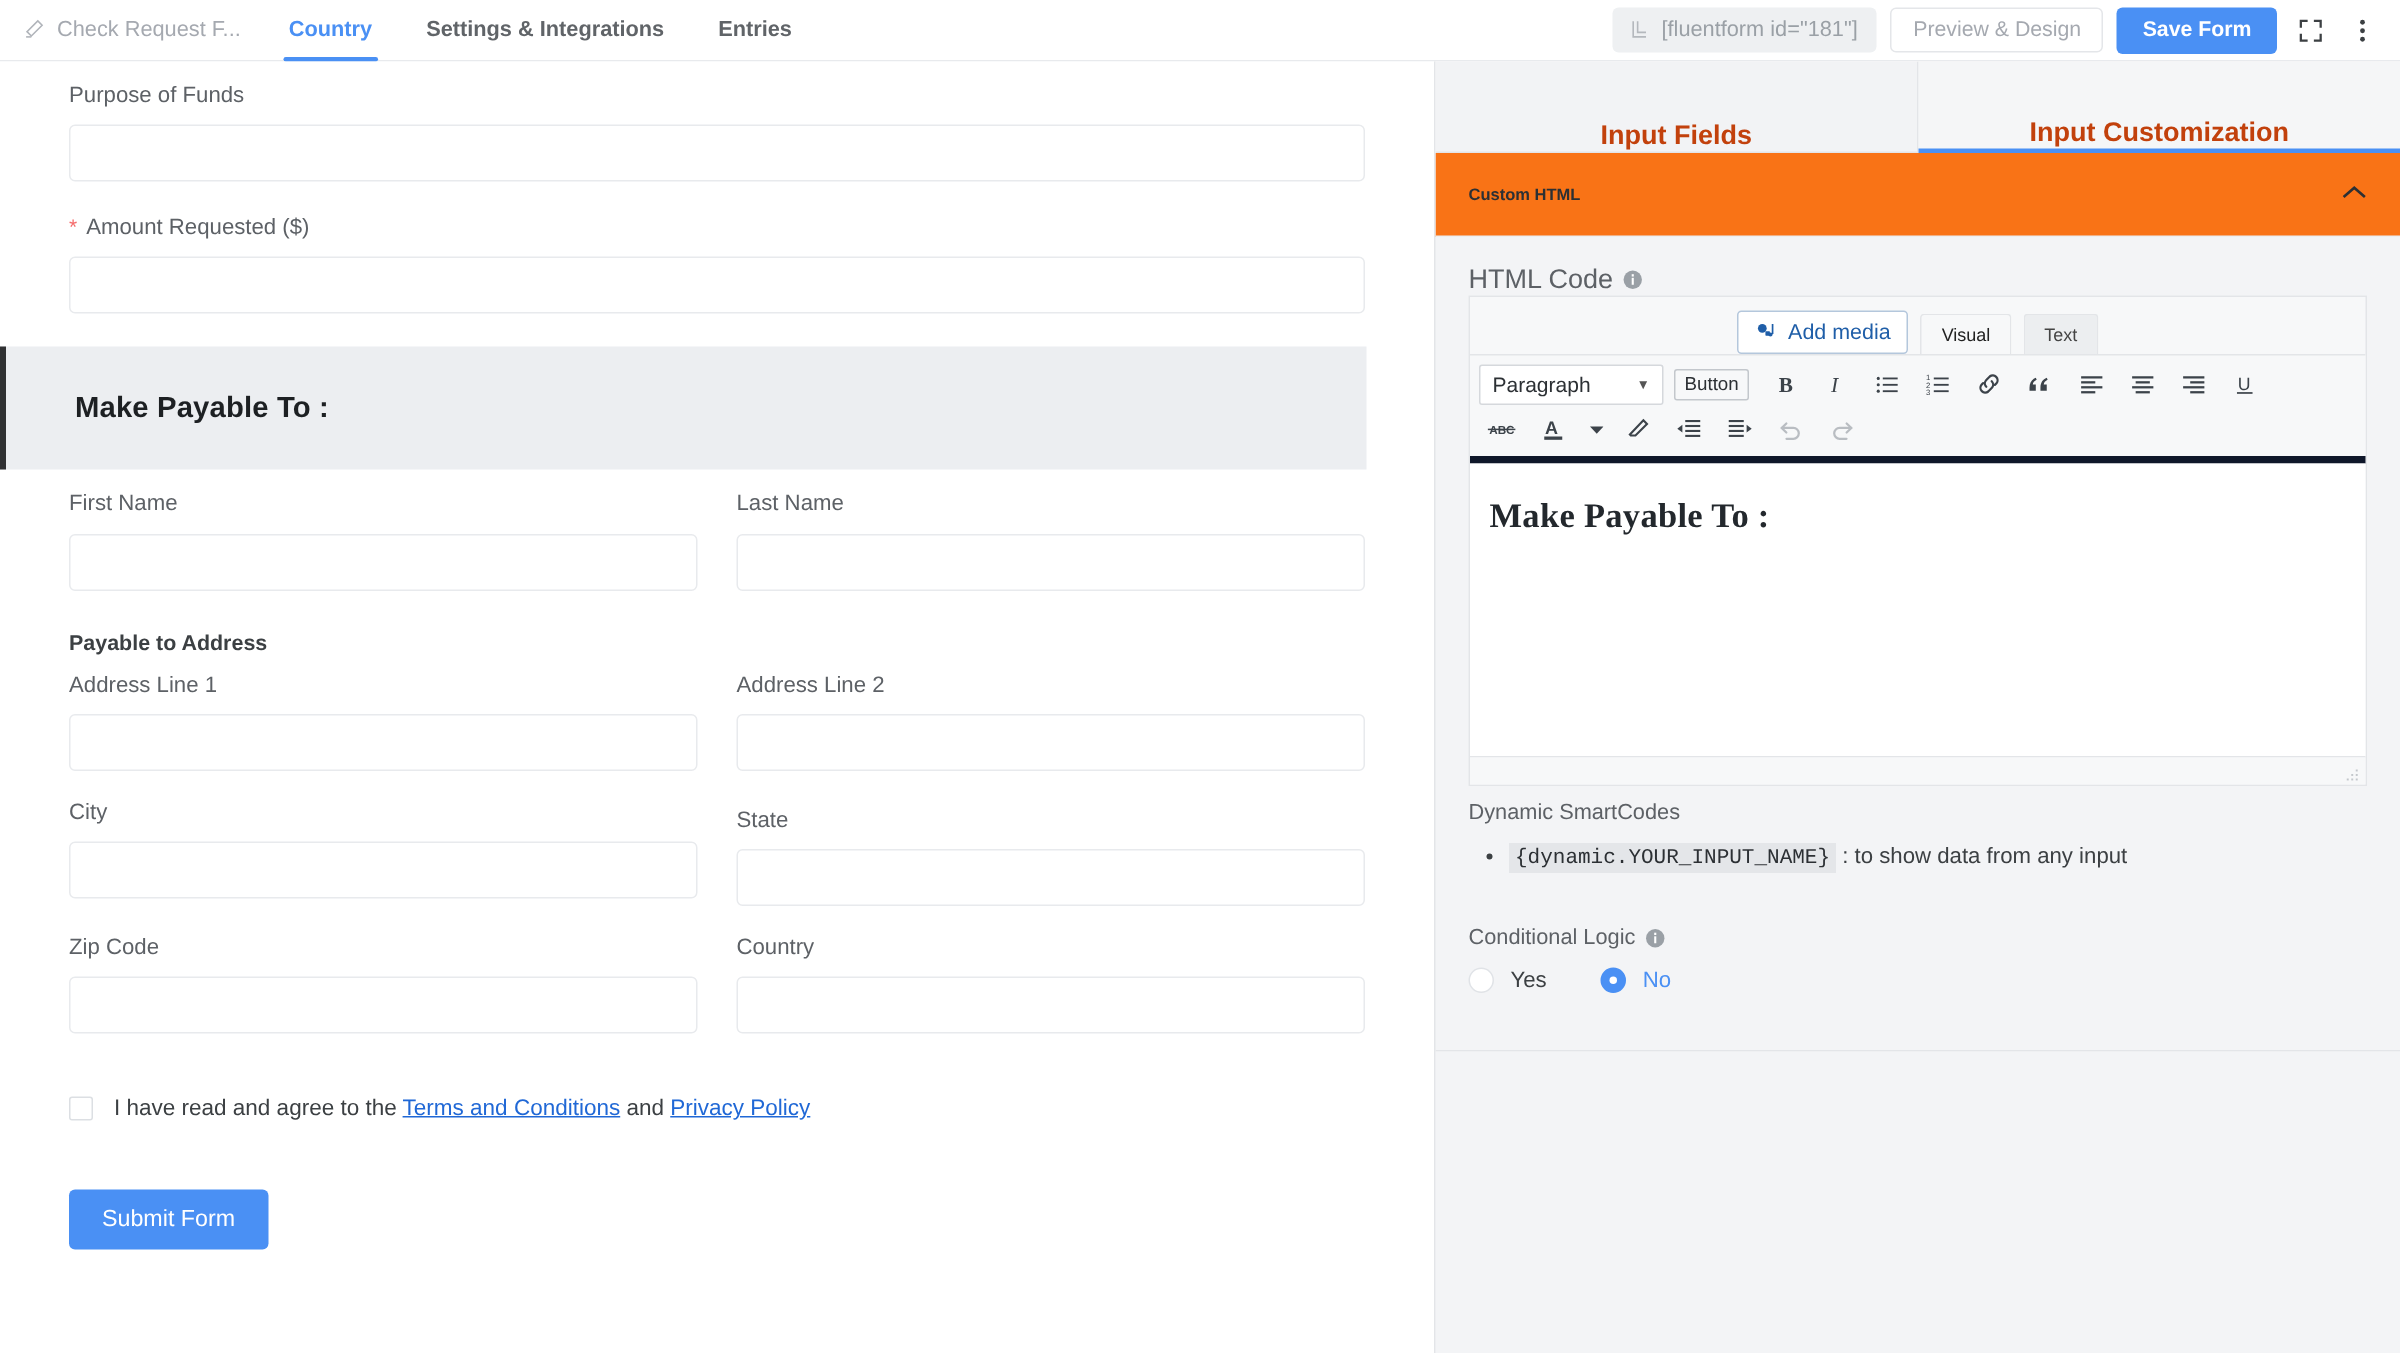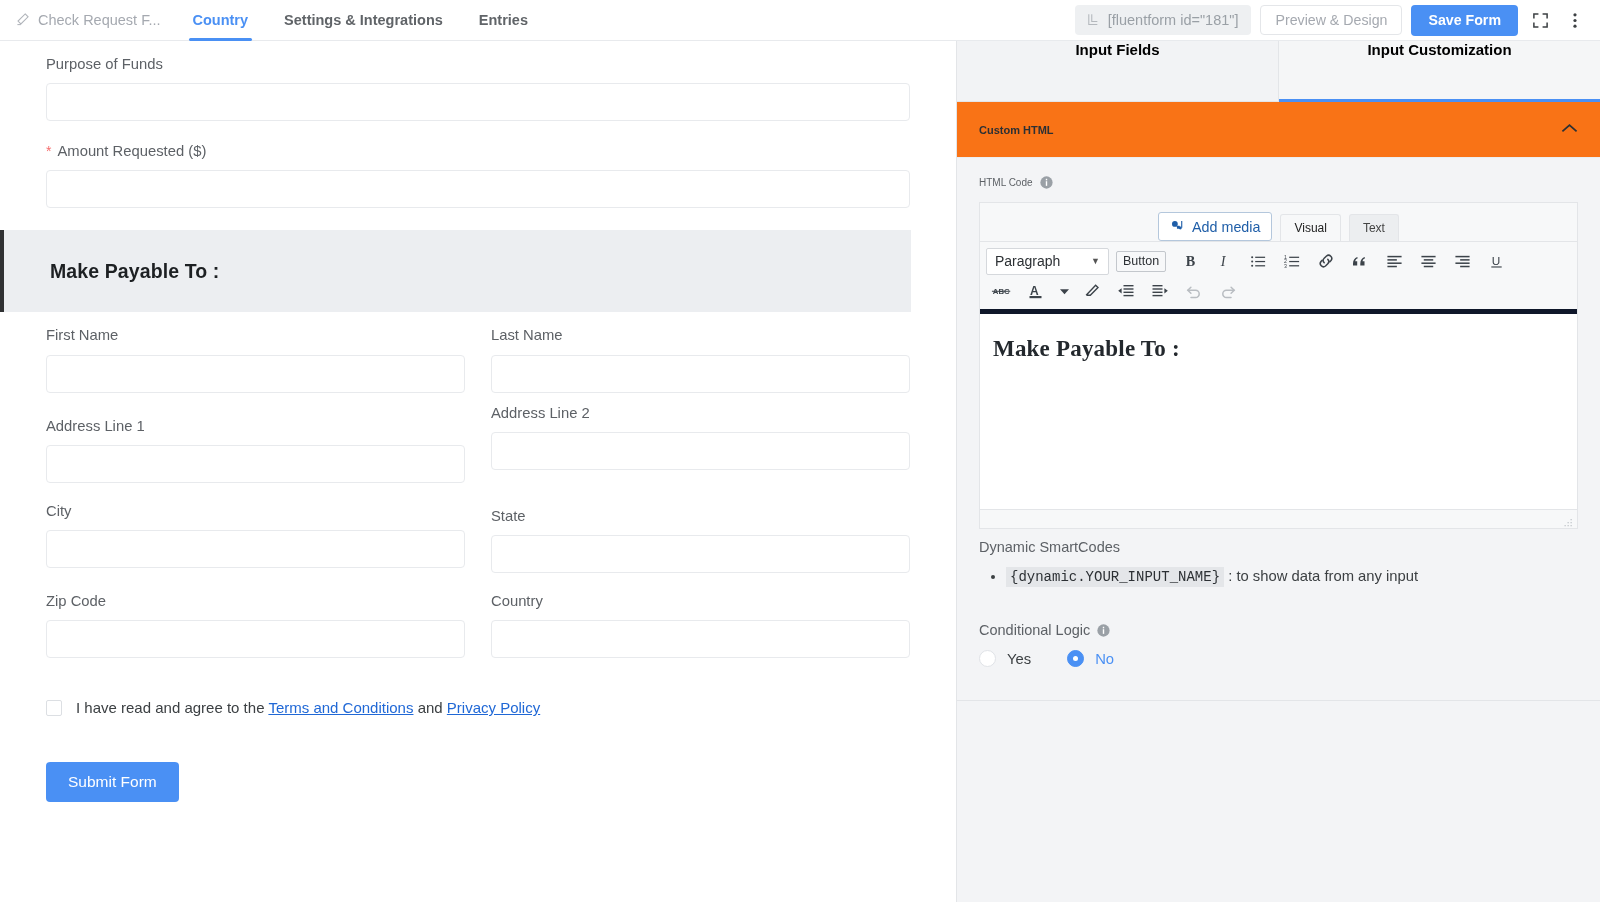--- a/index.html
+++ b/index.html
@@ -115,39 +115,39 @@
     font-size: 15.5px; cursor: pointer;
   }
 
   
   #panel {
     position: absolute; top: 41px; left: 956px; width: 644px; height: 861px;
     background: #f3f4f6; border-left: 1px solid #e3e5e8; overflow: hidden;
   }
   #panel-tabs { display: flex; height: 61px; background: #f5f6f7; }
   .ptab {
-    flex: 1; display: flex; align-items: flex-start; justify-content: center;
-    font-size: 15px; font-weight: 700; color: #000000; cursor: pointer;
+    flex: 1; display: flex; align-items: flex-end; justify-content: center;
+    font-size: 18px; font-weight: 700; color: #c2410c; cursor: pointer;
     border-bottom: 1px solid #e3e5e8; position: relative;
     background: #f2f3f5;
   }
   .ptab.active { background: #f5f6f7; border-bottom: 3px solid #4a90f4; }
   .ptab:first-child { border-right: 1px solid #e3e5e8; }
 
   .panel-head {
     height: 56px; background: #f97316; display: flex; align-items: center;
     padding: 0 22px; border-bottom: 1px solid #eceef0;
     font-size: 11px; font-weight: 700; color: #2c3034;
   }
   .chev { margin-left: auto; cursor: pointer; }
 
   .panel-body { padding: 18px 22px 0 22px; }
   .pl {
-    font-size: 10px; color: #5d6166; display: flex; align-items: center;
-    gap: 7px; margin-bottom: 13px;
+    font-size: 18px; color: #5d6166; display: flex; align-items: center;
+    gap: 7px; margin-bottom: 0;
   }
   .info-ic { width: 13px; height: 13px; display: block; }
 
   
   .wp-editor {
     background: #f7f8f9; border: 1px solid #e3e5e8;
   }
   .wp-mediabar {
     display: flex; align-items: flex-end; gap: 8px;
     padding: 9px 9px 0 9px;
@@ -328,23 +328,24 @@
       <div class="fld">
         <span class="flabel">First Name</span>
         <div class="finput"></div>
       </div>
       <div class="fld">
         <span class="flabel">Last Name</span>
         <div class="finput"></div>
       </div>
     </div>
 
+    <div class="sub-label">Payable to Address</div>
 
     <div class="row2">
-      <div class="fld" style="margin-top:24px">
+      <div class="fld" style="margin-top:11px">
         <span class="flabel">Address Line 1</span>
         <div class="finput"></div>
       </div>
       <div class="fld" style="margin-top:11px">
         <span class="flabel">Address Line 2</span>
         <div class="finput"></div>
       </div>
     </div>
 
     <div class="row2">

